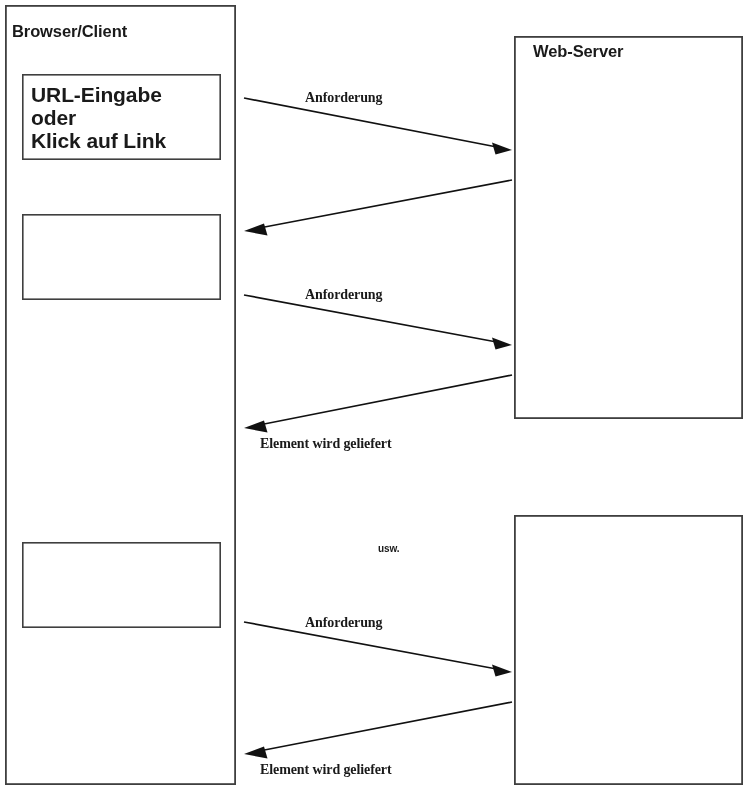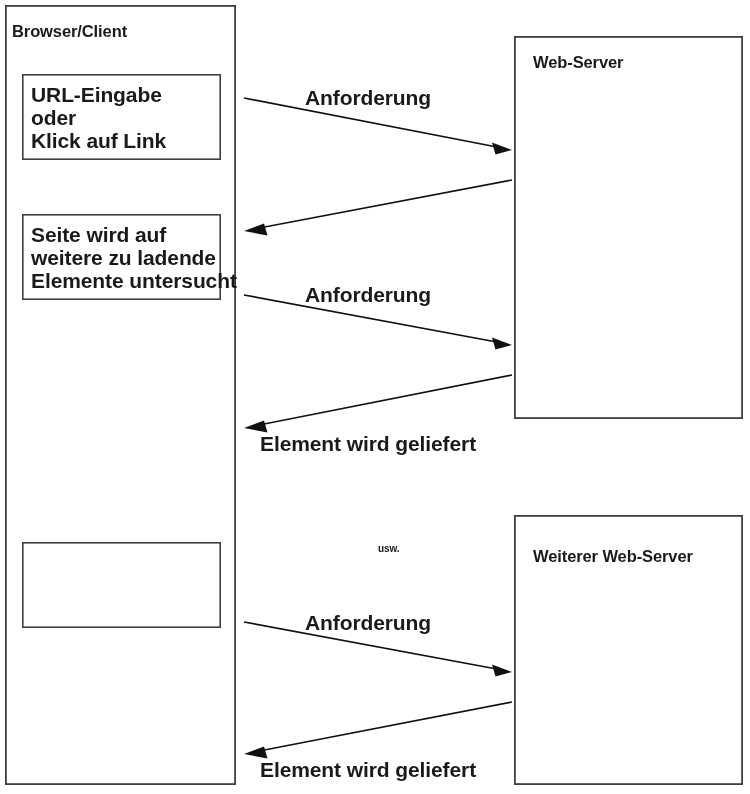--- a/index.html
+++ b/index.html
@@ -53,21 +53,22 @@
     font-size: 21px;
     line-height: 23px;
     color: #1a1a1a;
     white-space: pre;
     letter-spacing: -0.1px;
   }
   .lbl-box-title {
     font-size: 16.5px;
   }
   .lbl-arrow {
-    font-size: 21px;
+    font-size: 14px;
+    font-family: Liberation Serif, serif;
   }
   .lbl-usw {
     font-size: 10px;
   }
   .multi {
     white-space: pre-line;
   }
 </style>
 </head>
 <body>
@@ -111,31 +112,27 @@
     </g>
 
     <g>
       <line class="arrow-line" x1="512" y1="702" x2="254" y2="752"></line>
       <polygon class="arrow-head" points="244,754 264,746.5 267.5,758.5"></polygon>
     </g>
   </svg>
 
   <div class="lbl lbl-box-title" style="left:12px; top:20px;">Browser/Client</div>
 
-  <div class="lbl lbl-box-title" style="left:533px; top:51px;">Web-Server</div>
+  <div class="lbl lbl-box-title" style="left:533px; top:40px;">Web-Server</div>
 
-  <div class="lbl lbl-box-title" style="left:533px; top:545px;">Weiterer Web-Server</div>
 
   <div class="lbl multi" style="left:31px; top:83px;">URL-Eingabe
 oder
 Klick auf Link</div>
 
-  <div class="lbl multi" style="left:31px; top:223px;">Seite wird auf
-weitere zu ladende
-Elemente untersucht</div>
 
 
   <div class="lbl lbl-arrow" style="left:305px; top:86px;">Anforderung</div>
 
 
   <div class="lbl lbl-arrow" style="left:305px; top:283px;">Anforderung</div>
 
   <div class="lbl lbl-arrow" style="left:260px; top:432px;">Element wird geliefert</div>
 
   <div class="lbl lbl-arrow" style="left:305px; top:611px;">Anforderung</div>

